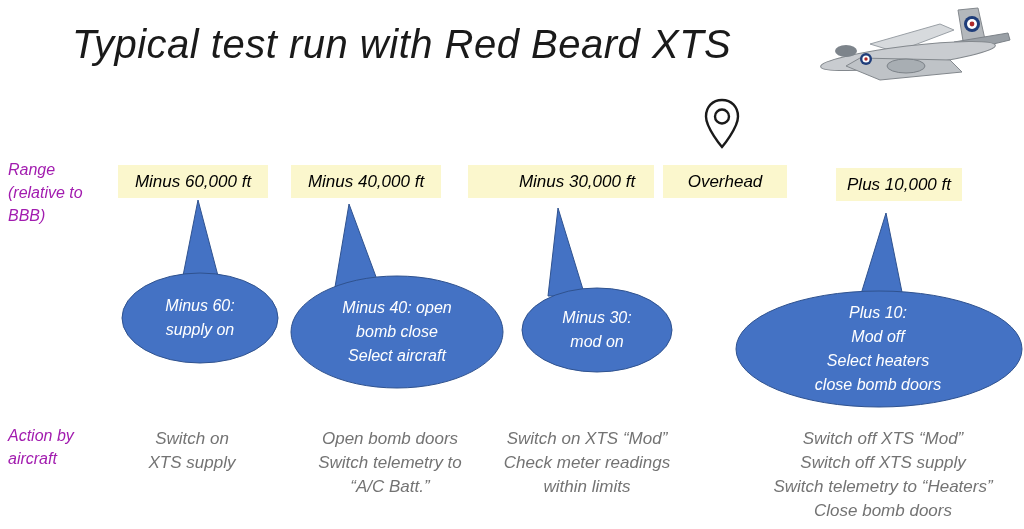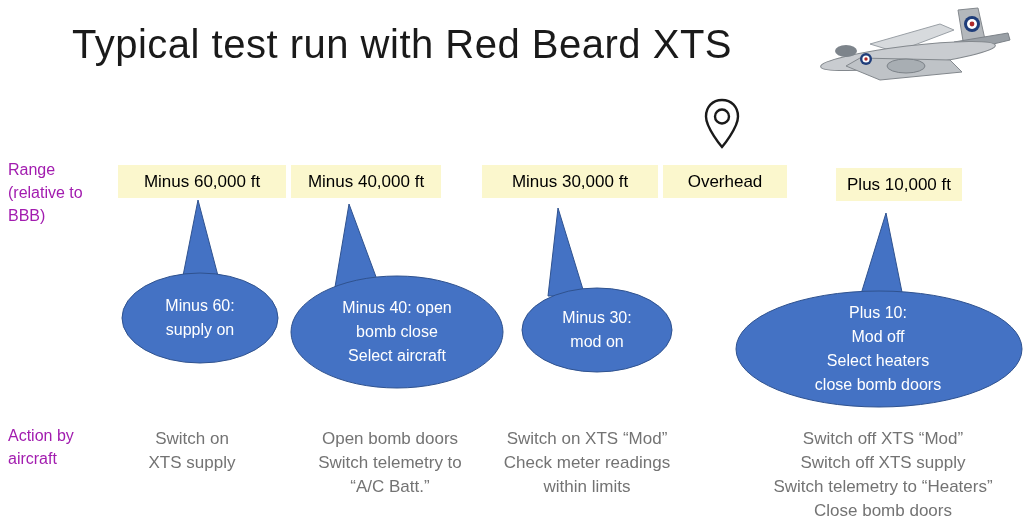--- a/index.html
+++ b/index.html
@@ -1,41 +1,42 @@
 <!DOCTYPE html>
 <html><head>
 <meta charset="utf-8">
 <style>
   html,body{margin:0;padding:0;background:#ffffff;}
   .slide{
     position:relative;width:1024px;height:529px;background:#ffffff;overflow:hidden;
     font-family:"Liberation Sans", sans-serif;
+    font-style:italic;
   }
   .title{
     position:absolute;left:72px;top:22px;margin:0;
     font-size:40px;font-weight:400;color:#1a1a1a;letter-spacing:0.5px;
     white-space:nowrap;
   }
   .aircraft{position:absolute;left:808px;top:4px;width:205px;height:96px;}
   .pin{position:absolute;left:702px;top:97px;width:40px;height:56px;}
   .row-label{
     position:absolute;left:8px;color:#a21caf;font-size:16px;line-height:23px;
     white-space:pre-line;
   }
   .row-label.range{top:158px;}
   .row-label.instructions{top:253px;}
   .row-label.action{top:424px;}
   .range-box{
     position:absolute;top:165px;height:33px;background:#FBF7CD;
     display:flex;align-items:center;justify-content:center;
     font-size:17px;color:#000;
   }
-  .rb1{left:118px;width:168px;}
+  .rb1{left:118px;width:150px;}
   .rb2{left:291px;width:150px;}
-  .rb3{left:482px;width:176px;}
+  .rb3{left:468px;width:154px;padding-left:32px;}
   .rb4{left:663px;width:124px;}
   .rb5{left:836px;width:126px;top:168px;}
   .callout{position:absolute;}
   .callout svg{position:absolute;left:0;top:0;}
   .callout .bubble-text{
     position:absolute;left:0;right:0;text-align:center;color:#ffffff;
     font-size:16px;line-height:24px;white-space:pre-line;
   }
   .action-text{
     position:absolute;top:427px;text-align:center;color:#737373;

